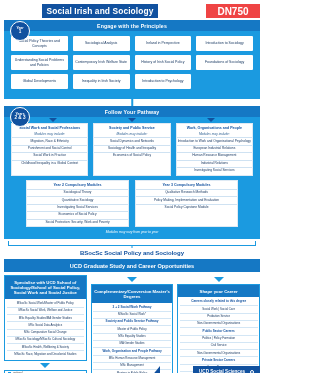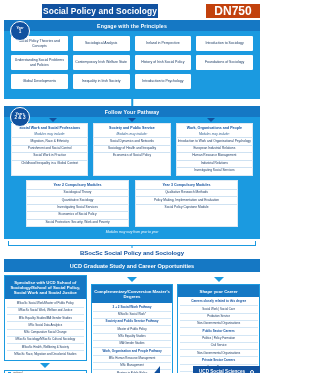--- a/index.html
+++ b/index.html
@@ -13,22 +13,22 @@
 
   
   .titlebar { display: flex; height: 14px; margin: 4px 4px 0 4px; }
   .titlebar .spacer { flex: 0 0 38px; background: #fff; }
   .titlebar .tmain {
     flex: 1; background: #11519f; color: #fff;
     font-size: 8.4px; font-weight: bold; letter-spacing: .1px;
     display: flex; align-items: center; justify-content: center;
   }
   .titlebar .tcode {
-    flex: 0 0 54px; background: #c2410c; color: #fff;
-    font-size: 12px; font-weight: bold;
+    flex: 0 0 54px; background: #ef4444; color: #fff;
+    font-size: 10px; font-weight: bold;
     display: flex; align-items: center; justify-content: center; margin-left: 48px;
   }
 
   
   .y1wrap { margin: 2px 4px 0 4px; background: #1b9ae0; position: relative; padding: 0 0 4px 0; }
   .bandrow { position: relative; height: 11px; background: #1578c4; display: flex; align-items: center; justify-content: center; }
   .bandrow .bandtxt { font-size: 5.2px; font-weight: bold; color: #fff; letter-spacing: .15px; }
   .yearbadge {
     position: absolute; left: 6px; top: 1px; width: 20px; height: 20px; border-radius: 50%;
     background: #11519f; border: 1.2px solid #fff; color: #fff;
@@ -93,21 +93,21 @@
   .optnote { position: absolute; left: 8px; bottom: 2px; font-size: 2.8px; color: #444; display: flex; align-items: center; gap: 2px; }
   .optmark { width: 3px; height: 3px; background: #1b9ae0; display: inline-block; }
 </style>
 </head>
 <body>
 
 <div class="page">
 
   <div class="titlebar">
     <div class="spacer"></div>
-    <div class="tmain">Social Policy and Sociology</div>
+    <div class="tmain">Social Irish and Sociology</div>
     <div class="tcode">DN750</div>
   </div>
 
   <div class="y1wrap">
     <div class="bandrow">
       <div class="yearbadge">
         <span>Year</span>
         <span class="bigno">1</span>
       </div>
       <div class="bandtxt">Engage with the Principles</div>

